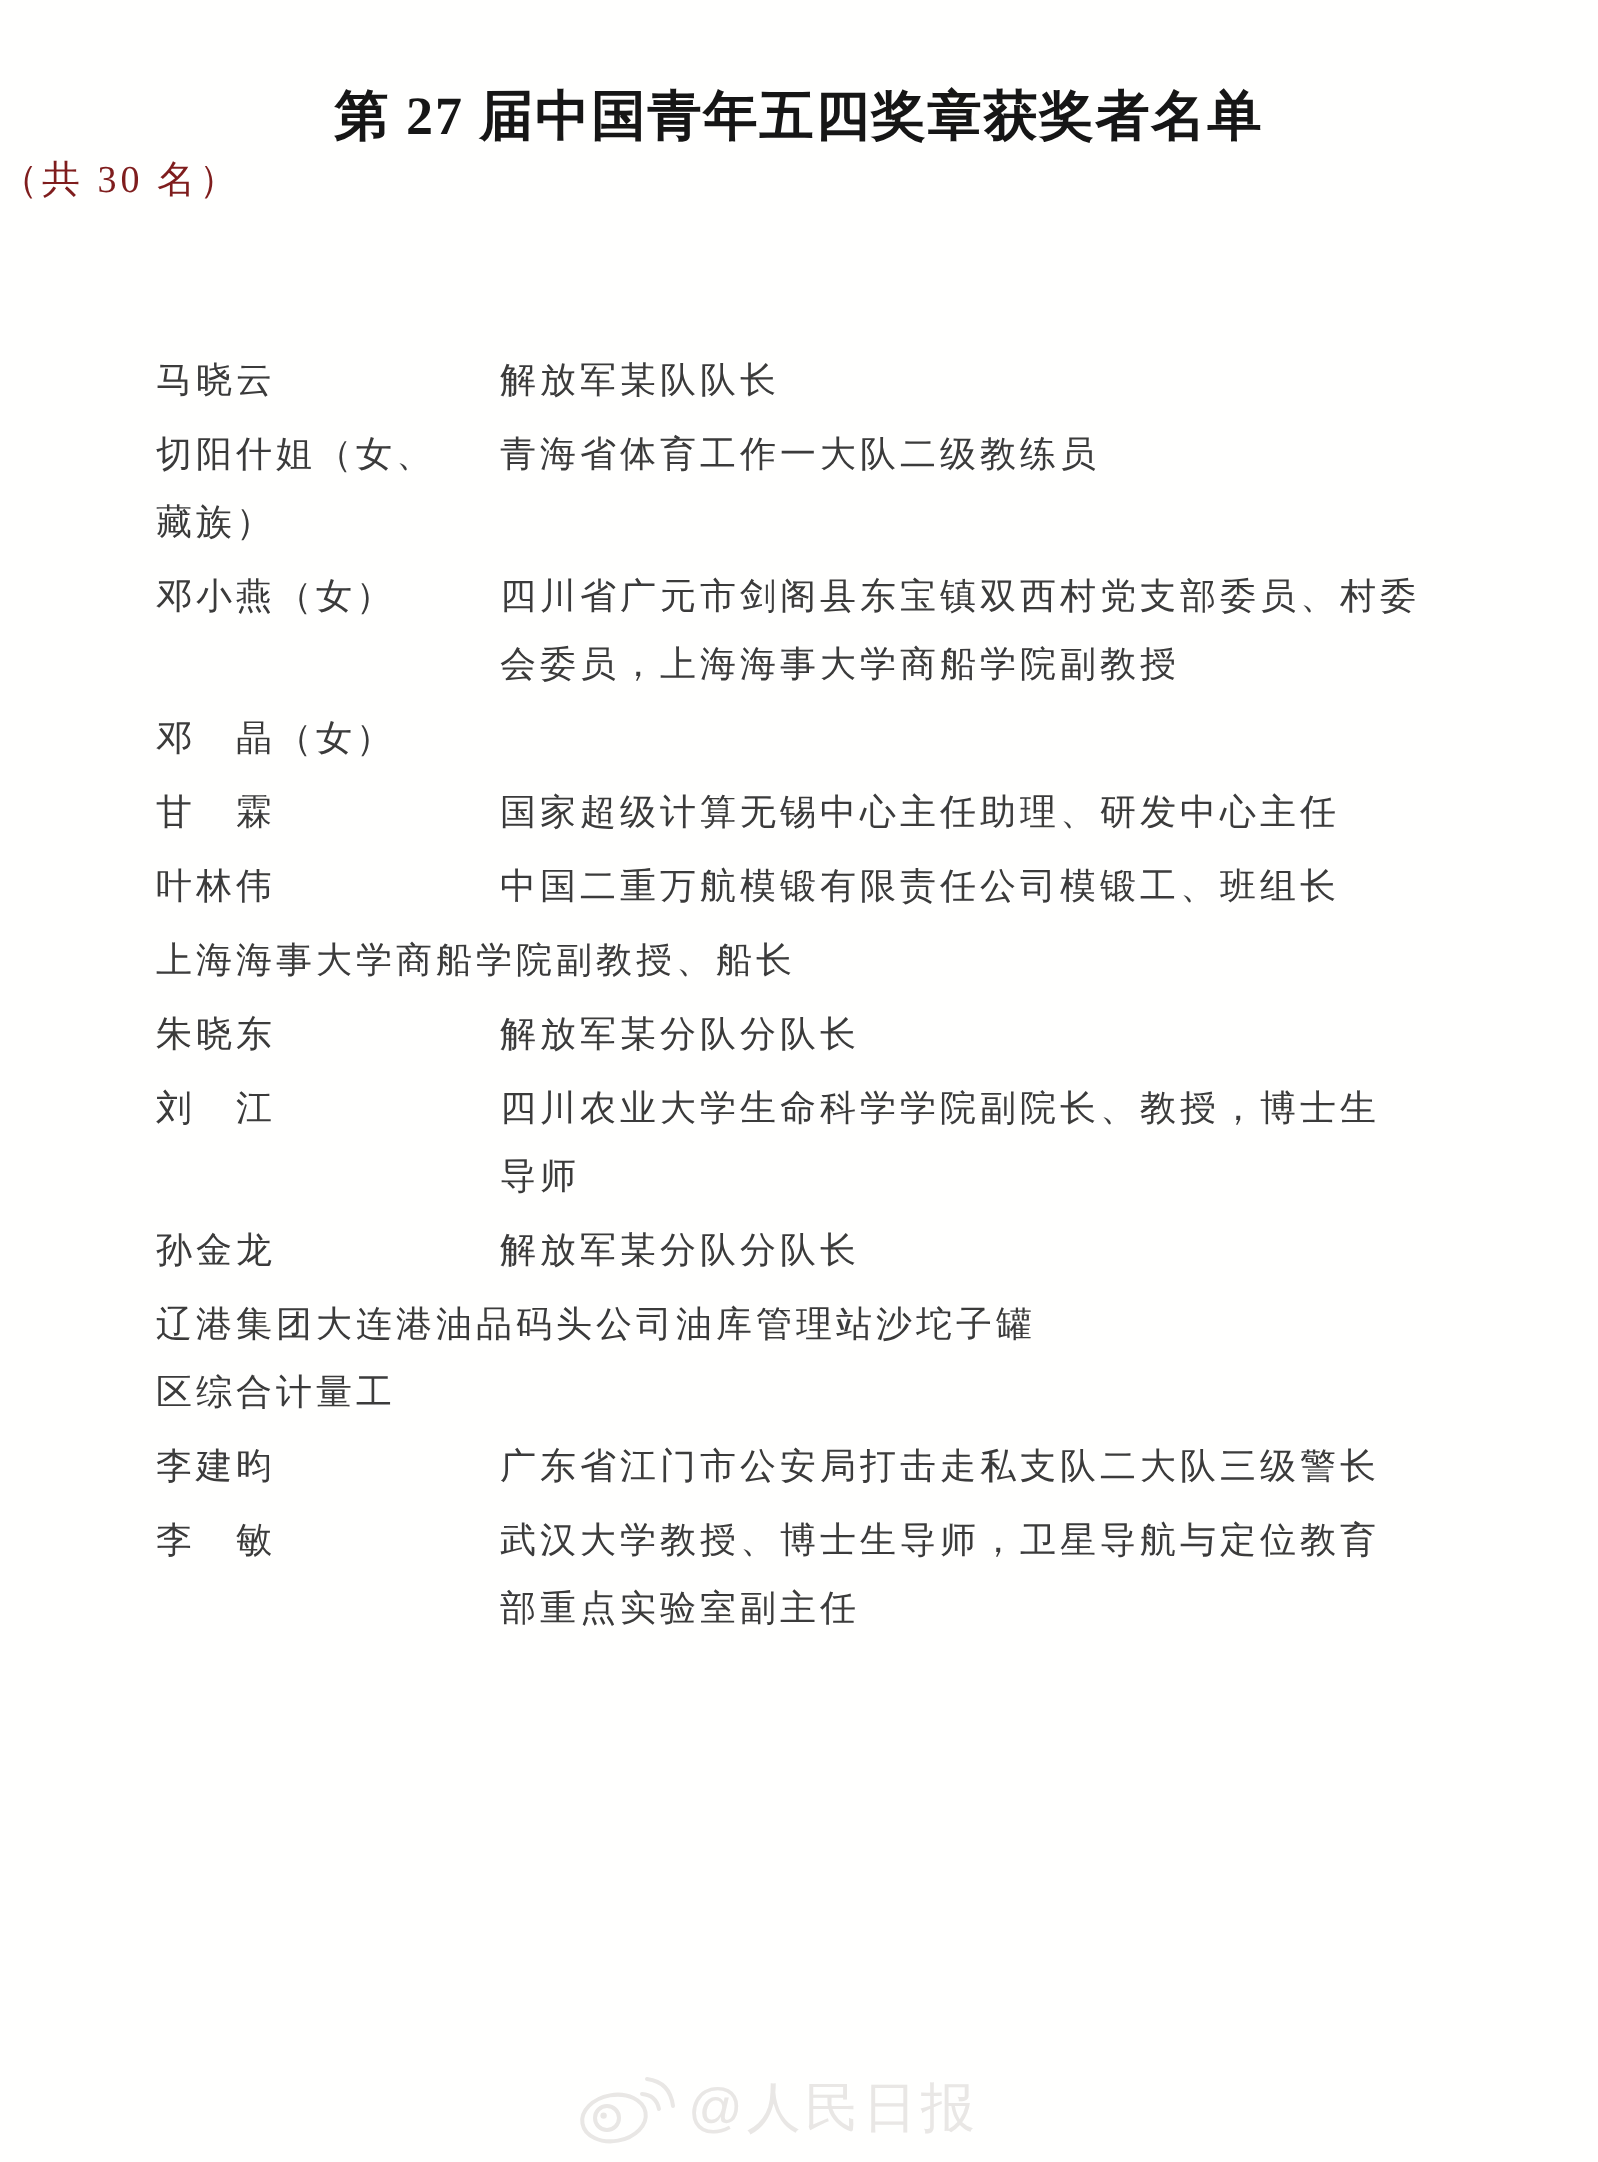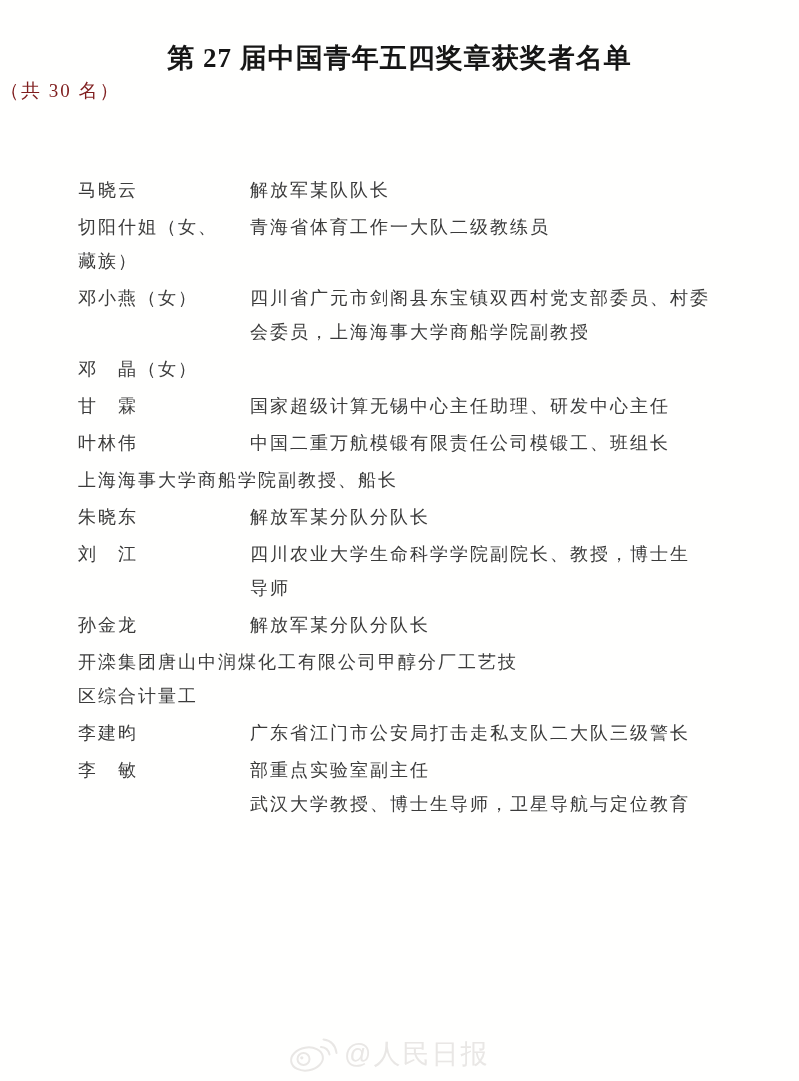--- a/index.html
+++ b/index.html
@@ -170,41 +170,41 @@
       <div class="name-col">
           <div class="line">孙金龙</div>
         </div>
       <div class="desc-col">
           <div class="line">解放军某分队分队长</div>
         </div>
     </div>
 
     <div class="entry">
       <div class="desc-col">
-          <div class="line">开滦集团唐山中润煤化工有限公司甲醇分厂工艺技</div>
+          <div class="line">辽港集团大连港油品码头公司油库管理站沙坨子罐</div>
           <div class="line">区综合计量工</div>
         </div>
     </div>
 
     <div class="entry">
       <div class="name-col">
           <div class="line">李建昀</div>
         </div>
       <div class="desc-col">
           <div class="line">广东省江门市公安局打击走私支队二大队三级警长</div>
         </div>
     </div>
 
     <div class="entry">
       <div class="name-col">
           <div class="line">李　敏</div>
         </div>
       <div class="desc-col">
+          <div class="line">武汉大学教授、博士生导师，卫星导航与定位教育</div>
           <div class="line">部重点实验室副主任</div>
-          <div class="line">武汉大学教授、博士生导师，卫星导航与定位教育</div>
         </div>
     </div>
   </div>
 
   <div class="watermark">
     <svg class="watermark-icon" viewBox="0 0 52 40" fill="none" stroke="#e9e7e5" stroke-width="2" stroke-linecap="round">
       <ellipse cx="19" cy="25" rx="16" ry="11.5" transform="rotate(-10 19 25)"></ellipse>
       <circle cx="15.5" cy="25" r="6"></circle>
       <circle cx="13.8" cy="23.8" r="1.6" fill="#e9e7e5" stroke="none"></circle>
       <path d="M33 13 q 7 0.5 8.5 7.5"></path>

